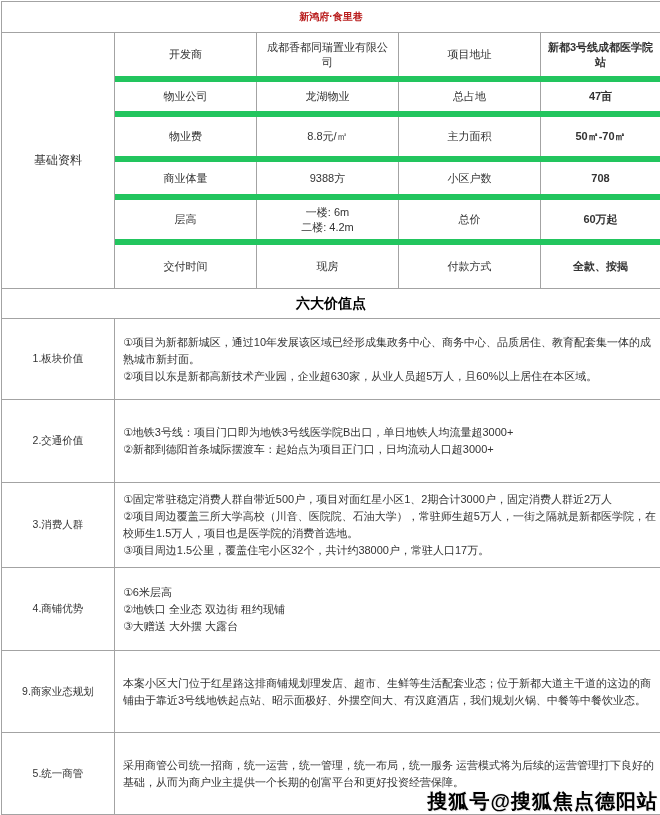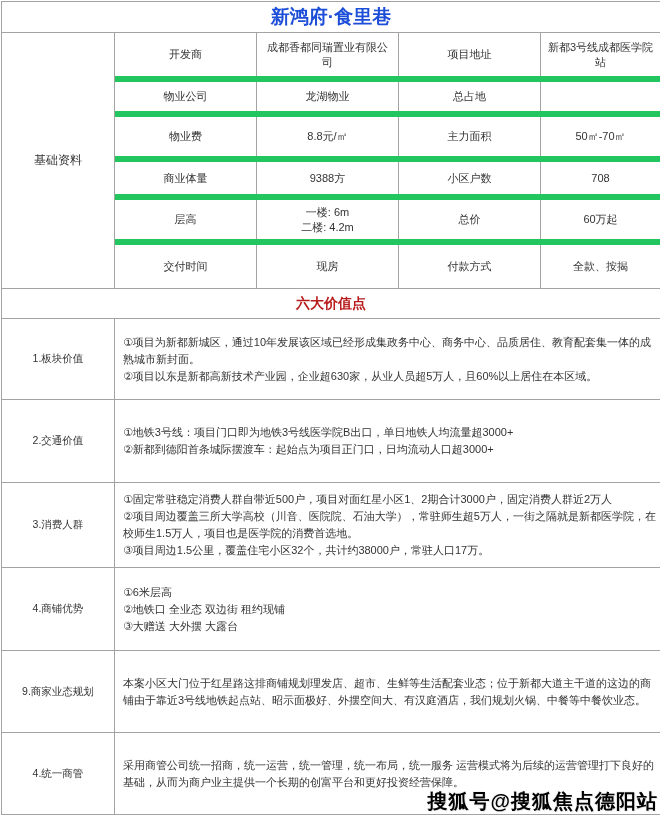--- a/index.html
+++ b/index.html
@@ -4,42 +4,42 @@
 <style>
   html, body { margin:0; padding:0; background:#ffffff; }
   .page {
     position:relative; width:658px; height:813px; margin:1px;
     border:1px solid #a3a3a3; background:#ffffff; box-sizing:content-box;
     font-family:"Liberation Sans","DejaVu Sans",sans-serif; color:#333333;
   }
   .title-row {
     height:31px; border-bottom:1px solid #a3a3a3; display:flex;
     align-items:center; justify-content:center; font-weight:bold;
-    font-size:19px; color:#1d4ed8; box-sizing:border-box;
+    font-size:10px; color:#b91c1c; box-sizing:border-box;
   }
   .basic { display:flex; border-bottom:1px solid #a3a3a3; box-sizing:border-box; }
   .side-label {
     width:113px; border-right:1px solid #a3a3a3; display:flex;
     align-items:center; justify-content:center; font-size:12px;
     box-sizing:border-box; text-align:center;
   }
   .basic-rows { flex:1; display:flex; flex-direction:column; }
   .b-row { display:flex; border-bottom:6px solid #22c55e; box-sizing:border-box; }
   .b-row:last-child { border-bottom:none; }
   .b-cell {
     display:flex; align-items:center; justify-content:center; text-align:center;
     border-right:1px solid #a3a3a3; font-size:11px; padding:2px 5px;
     box-sizing:border-box; white-space:pre-line; line-height:15px;
   }
   .c1 { width:142px; } .c2 { width:142px; } .c3 { width:142px; }
-  .c4 { flex:1; border-right:none; }
+  .c4 { flex:1; border-right:none;font-weight:bold; }
   .section-header {
     height:30px; border-bottom:1px solid #a3a3a3; display:flex;
     align-items:center; justify-content:center; font-weight:bold;
-    font-size:14px; color:#b91c1c; box-sizing:border-box;
+    font-size:14px; color:#000000; box-sizing:border-box;
   }
   .vp-row { display:flex; border-bottom:1px solid #a3a3a3; box-sizing:border-box; }
   .vp-row:last-child { border-bottom:none; }
   .vp-label {
     width:113px; border-right:1px solid #a3a3a3; display:flex;
     align-items:center; justify-content:center; font-size:10.5px;
     box-sizing:border-box; text-align:center; padding:0 4px;
   }
   .vp-content {
     flex:1; display:flex; align-items:center; padding:4px 1px 4px 8px;
@@ -68,20 +68,21 @@
         <div class="b-cell c1">开发商</div>
         <div class="b-cell c2">成都香都同瑞置业有限公司</div>
         <div class="b-cell c3">项目地址</div>
         <div class="b-cell c4">新都3号线成都医学院站</div>
       </div>
 
       <div class="b-row" style="height:35px">
         <div class="b-cell c1">物业公司</div>
         <div class="b-cell c2">龙湖物业</div>
         <div class="b-cell c3">总占地</div>
+        <div class="b-cell c4">47亩</div>
       </div>
 
       <div class="b-row" style="height:45px">
         <div class="b-cell c1">物业费</div>
         <div class="b-cell c2">8.8元/㎡</div>
         <div class="b-cell c3">主力面积</div>
         <div class="b-cell c4">50㎡-70㎡</div>
       </div>
 
       <div class="b-row" style="height:38px">
@@ -136,19 +137,19 @@
 ②地铁口 全业态 双边街 租约现铺
 ③大赠送 大外摆 大露台</div>
   </div>
 
   <div class="vp-row" style="height:82px">
     <div class="vp-label">9.商家业态规划</div>
     <div class="vp-content">本案小区大门位于红星路这排商铺规划理发店、超市、生鲜等生活配套业态；位于新都大道主干道的这边的商铺由于靠近3号线地铁起点站、昭示面极好、外摆空间大、有汉庭酒店，我们规划火锅、中餐等中餐饮业态。</div>
   </div>
 
   <div class="vp-row" style="height:82px">
-    <div class="vp-label">4.统一商管</div>
+    <div class="vp-label">5.统一商管</div>
     <div class="vp-content">采用商管公司统一招商，统一运营，统一管理，统一布局，统一服务 运营模式将为后续的运营管理打下良好的基础，从而为商户业主提供一个长期的创富平台和更好投资经营保障。</div>
   </div>
 
   <div class="watermark">搜狐号@搜狐焦点德阳站</div>
 
 </div>
 
 </body></html>

